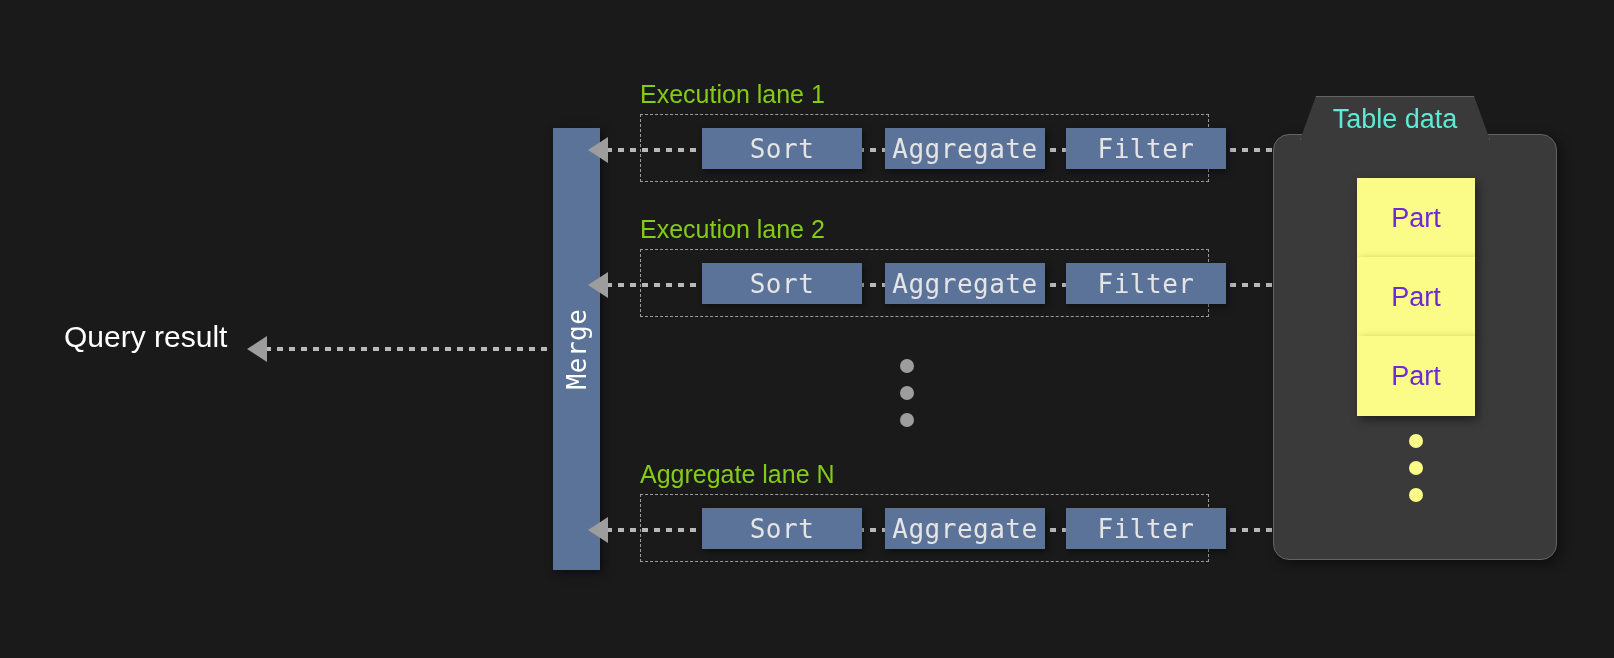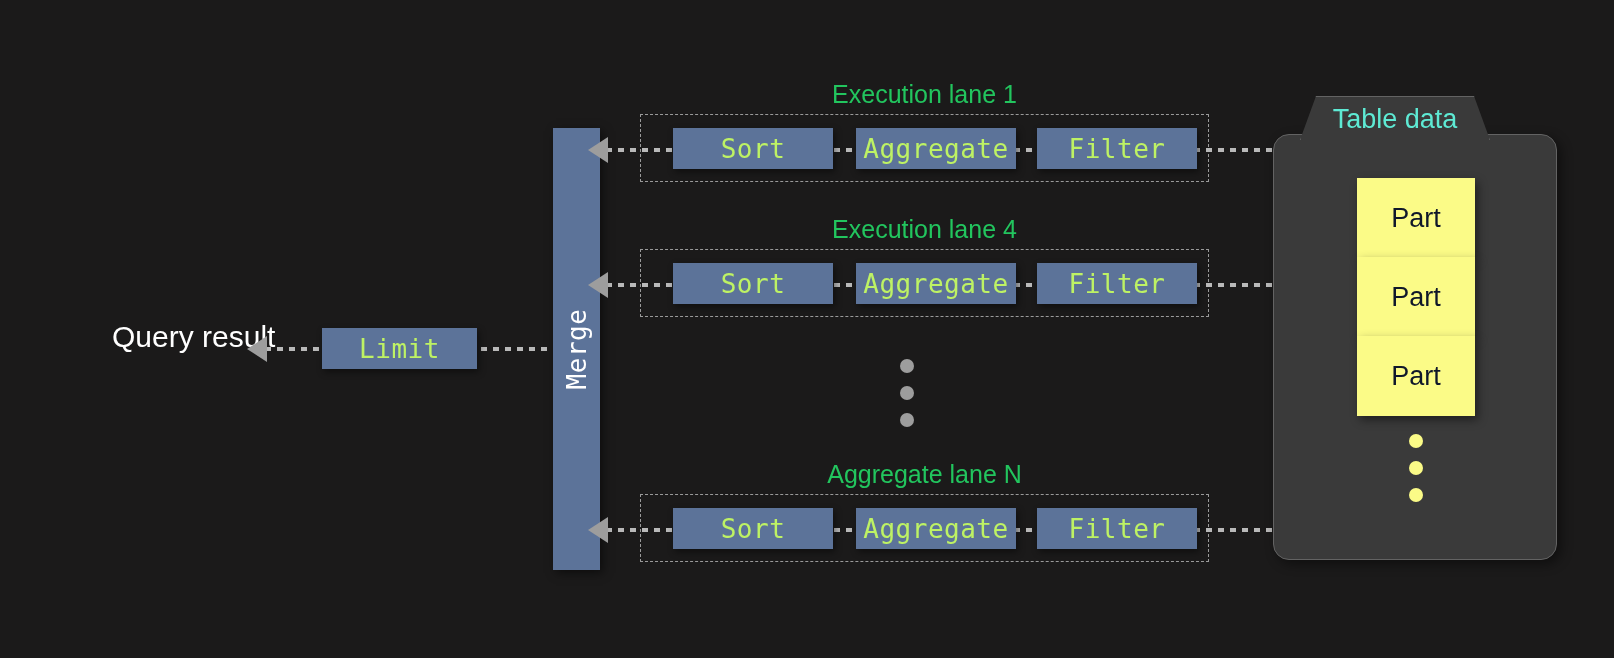--- a/index.html
+++ b/index.html
@@ -32,29 +32,30 @@
     border-top: 13px solid transparent;
     border-bottom: 13px solid transparent;
     border-right: 20px solid #9d9d9d;
     z-index: 3;
   }
 
   
   .op {
     position: absolute;
     background: #5c7399;
-    color: #bef264;
+    color: #e5e5e5;
     font-family: "DejaVu Sans Mono", "Liberation Mono", monospace;
     font-size: 26px;
     display: flex;
     align-items: center;
     justify-content: center;
     letter-spacing: 0.5px;
     z-index: 2;
     box-shadow: 2px 3px 7px rgba(0,0,0,0.45);
+    margin-left: 29px;
   }
 
   
   #merge-bar {
     position: absolute;
     left: 553px;
     top: 128px;
     width: 47px;
     height: 442px;
     background: #5c7399;
@@ -70,43 +71,41 @@
     white-space: nowrap;
     color: #ffffff;
     font-family: "DejaVu Sans Mono", "Liberation Mono", monospace;
     font-size: 26px;
     letter-spacing: 0.5px;
   }
 
   
   .lane-title {
     position: absolute;
-    color: #22c55e;
+    color: #84cc16;
     font-size: 25px;
     font-family: "Liberation Sans", sans-serif;
     white-space: nowrap;
-    text-align: center;
   }
   .lane-box {
     position: absolute;
     border: 1px dashed #9a9a9a;
     background: transparent;
     z-index: 0;
   }
 
   
   #query-result {
     position: absolute;
     left: 64px;
     top: 320px;
     color: #ffffff;
     font-size: 30px;
     font-family: "Liberation Sans", sans-serif;
     white-space: nowrap;
-    margin-left: 48px;
   }
 
   
   .vdot {
     position: absolute;
     width: 14px; height: 14px;
     border-radius: 50%;
     background: #9d9d9d;
     z-index: 2;
   }
@@ -157,21 +156,21 @@
     font-size: 27px;
     font-family: "Liberation Sans", sans-serif;
     white-space: nowrap;
   }
   .part {
     position: absolute;
     left: 1357px;
     width: 118px;
     height: 80px;
     background: #fbfb87;
-    color: #0f172a;
+    color: #6d28d9;
     font-size: 27px;
     font-family: "Liberation Sans", sans-serif;
     display: flex;
     align-items: center;
     justify-content: center;
     z-index: 4;
     box-shadow: 3px 4px 9px rgba(0,0,0,0.45);
   }
 </style>
 </head>
@@ -186,41 +185,38 @@
   <div class="arrowhead" style="left:588px; top:272px;"></div>
 
   <div class="dotline" style="left:606px; top:528px; width:667px;"></div>
   <div class="arrowhead" style="left:588px; top:517px;"></div>
 
   <div class="dotline" style="left:265px; top:347px; width:290px;"></div>
   <div class="arrowhead" style="left:247px; top:336px;"></div>
 
   <div id="query-result">Query result</div>
 
-  <div class="op" style="left:322px; top:328px; width:155px; height:41px;">
-    <span>Limit</span>
-  </div>
 
   <div id="merge-bar">
     <div id="merge-label">Merge</div>
   </div>
 
   <div class="lane-title" style="left:640px; top:80px; width:569px;">Execution lane 1</div>
   <div class="lane-box" style="left:640px; top:114px; width:569px; height:68px;"></div>
   <div class="op" style="left:673px; top:128px; width:160px; height:41px;">
     <span>Sort</span>
   </div>
   <div class="op" style="left:856px; top:128px; width:160px; height:41px;">
     <span>Aggregate</span>
   </div>
   <div class="op" style="left:1037px; top:128px; width:160px; height:41px;">
     <span>Filter</span>
   </div>
 
-  <div class="lane-title" style="left:640px; top:215px; width:569px;">Execution lane 4</div>
+  <div class="lane-title" style="left:640px; top:215px; width:569px;">Execution lane 2</div>
   <div class="lane-box" style="left:640px; top:249px; width:569px; height:68px;"></div>
   <div class="op" style="left:673px; top:263px; width:160px; height:41px;">
     <span>Sort</span>
   </div>
   <div class="op" style="left:856px; top:263px; width:160px; height:41px;">
     <span>Aggregate</span>
   </div>
   <div class="op" style="left:1037px; top:263px; width:160px; height:41px;">
     <span>Filter</span>
   </div>

